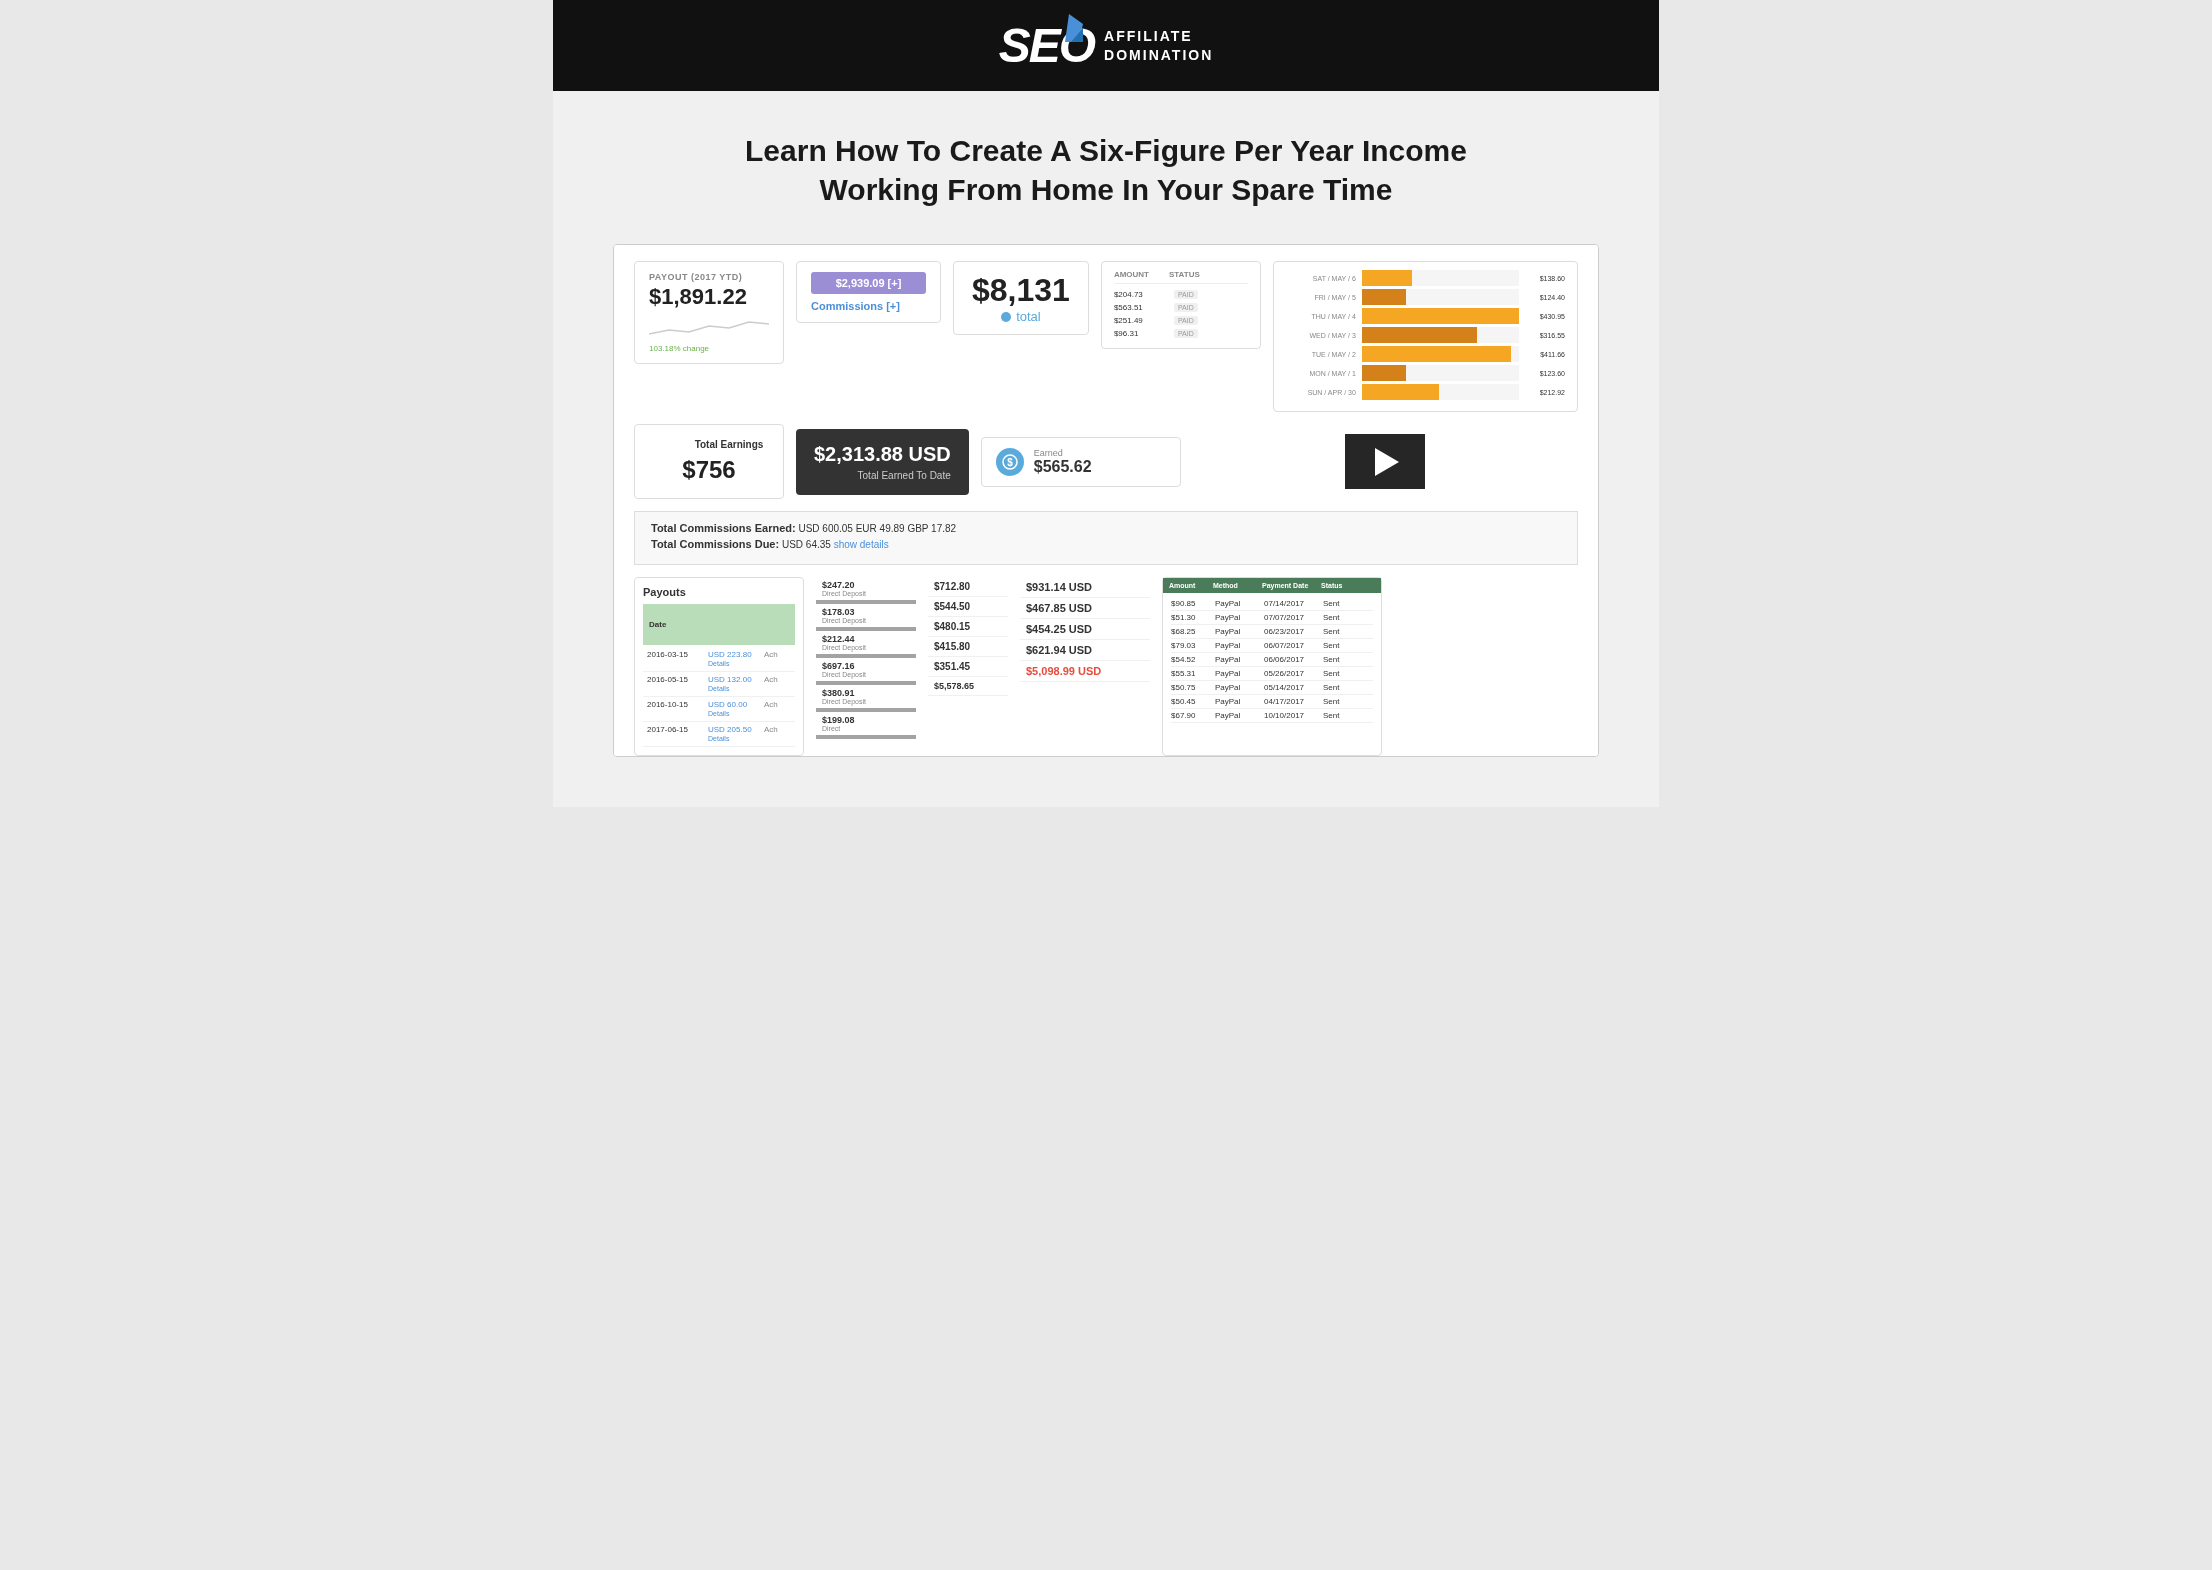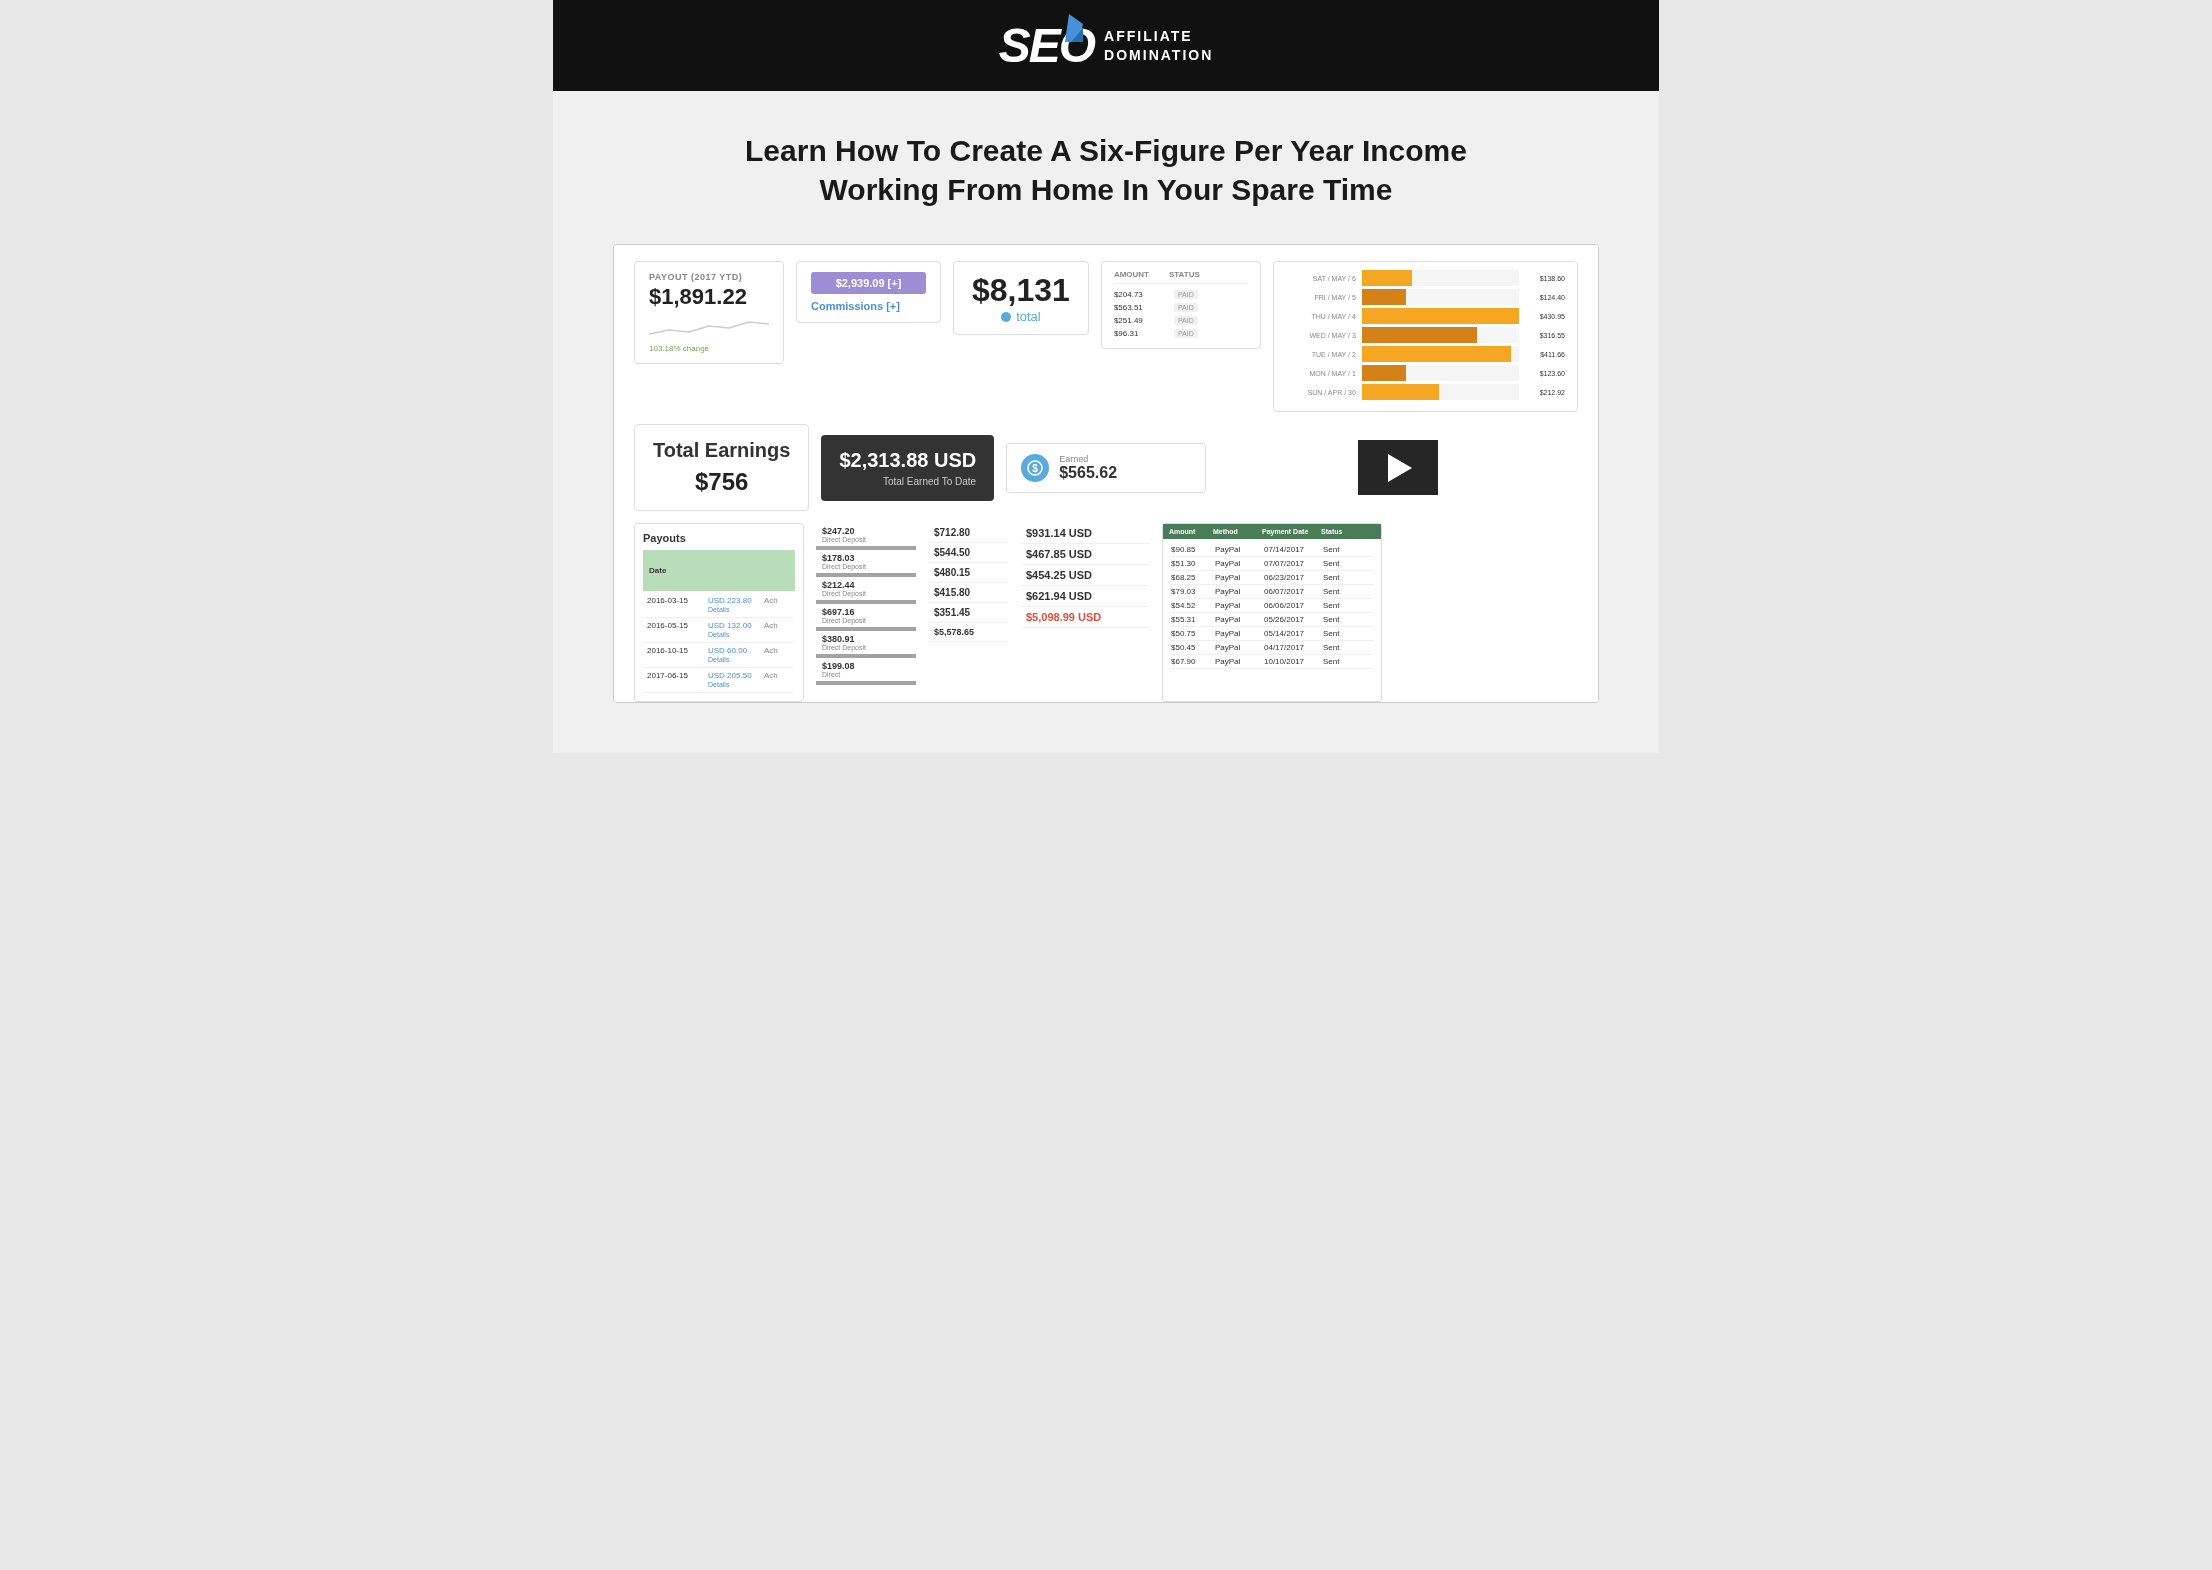--- a/index.html
+++ b/index.html
@@ -256,24 +256,25 @@
 
     .total-earnings-card {
       background: white;
       border: 1px solid #ddd;
       border-radius: 4px;
       padding: 14px 18px;
       text-align: center;
       min-width: 150px;
     }
     .te-label {
-      font-size: 20px;
+      font-size: 10px;
       color: #333;
       font-weight: bold;
       margin-bottom: 6px;
+      margin-left: 40px;
     }
     .te-amount {
       font-size: 24px;
       font-weight: 900;
       color: #222;
     }
 
     .total-earned-card {
       background: #333;
       border-radius: 4px;
@@ -690,20 +691,31 @@
           </div>
         </div>
 
         <div style="position:relative; flex:1; min-height: 55px;">
           <div class="video-overlay" style="position:relative; transform:none; top:auto; left:auto; margin: 0 auto;">
             <div class="play-triangle"></div>
           </div>
         </div>
       </div>
 
+      <div class="commissions-section">
+        <div class="commission-line">
+          <strong>Total Commissions Earned:</strong>
+          <span>USD 600.05 EUR 49.89 GBP 17.82</span>
+        </div>
+        <div class="commission-line">
+          <strong>Total Commissions Due:</strong>
+          <span>USD 64.35</span>
+          <a class="show-link">show details</a>
+        </div>
+      </div>
 
       <div class="dashboard-row4">
 
         <div class="payouts-table">
           <div class="payouts-title">Payouts</div>
           <div class="payouts-header-row">Date</div>
           <div class="payout-data-row">
             <span class="payout-date">2016-03-15</span>
             <span class="payout-usd">USD 223.80<br><a style="color:#4a90d9;font-size:7px;">Details</a></span>
             <span class="payout-method">Ach</span>

